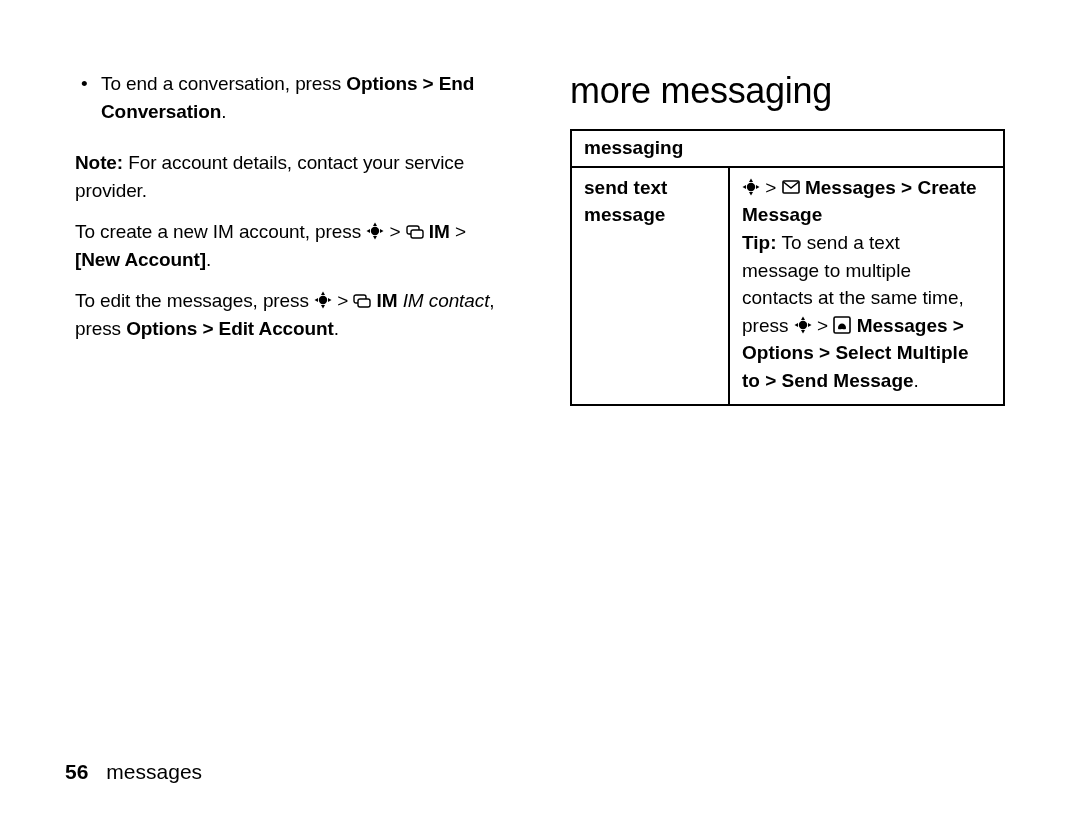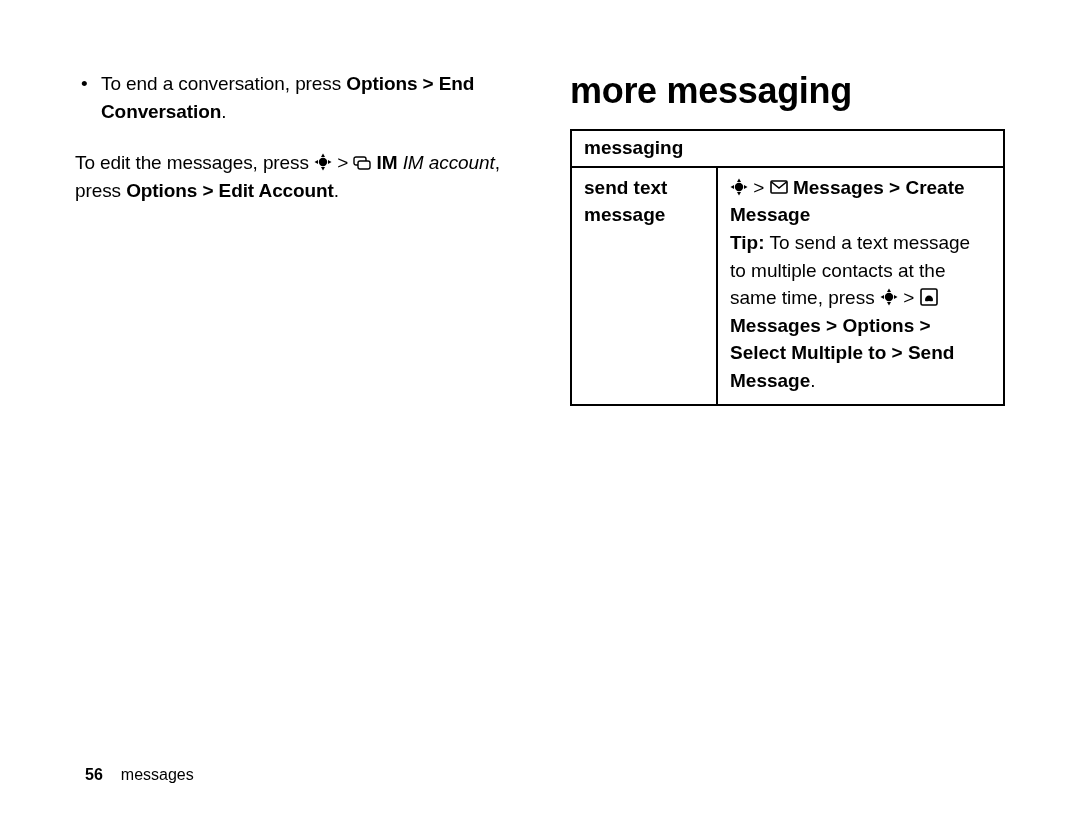--- a/index.html
+++ b/index.html
@@ -39,21 +39,21 @@
   }
   .left li::before {
     content: "•";
     position: absolute;
     left: 6px;
     top: 0;
     font-size: 19px;
   }
   h1 {
     font-size: 36px;
-    font-weight: 700;
+    font-weight: 400;
     margin: 47px 0 18px 0;
     line-height: 1.15;
     letter-spacing: -0.3px;
   }
   h1.right-h {
     margin-top: 0;
   }
   .body-p {
     font-size: 19px;
     line-height: 1.45;
@@ -73,21 +73,21 @@
     border-collapse: collapse;
     width: 100%;
     margin-top: 6px;
   }
   table.feat th, table.feat td {
     border: 2px solid #000;
     text-align: left;
     vertical-align: top;
     font-size: 19px;
     line-height: 1.45;
-    padding: 6px 12px 10px 12px;
+    padding: 6px 24px 10px 12px;
   }
   table.feat th {
     font-weight: 700;
     padding: 3px 12px 4px 12px;
   }
   table.feat td.left-cell {
     font-weight: 700;
     width: 120px;
   }
 
@@ -95,23 +95,23 @@
   .ico {
     display: inline-block;
     vertical-align: -2px;
   }
   .nav-icon svg, .env-icon svg, .pb-icon svg, .im-icon svg {
     display: block;
   }
 
   .footer {
     position: absolute;
-    left: 85px;
+    left: 65px;
     bottom: 50px;
-    font-size: 16px;
+    font-size: 21px;
   }
   .footer .pn { font-weight: 700; margin-right: 18px; }
 
 </style>
 </head>
 <body>
 
 <svg width="0" height="0" style="position:absolute">
   <defs>
     <g id="nav">
@@ -139,28 +139,38 @@
 <div class="page">
 
   <div class="col left">
     <ul>
       <li>
         <span>To end a conversation, press </span><span class="cond">Options &gt; End Conversation</span><span>.</span>
       </li>
     </ul>
 
 
-
+    <p class="body-p">
+      <span class="bold">Note:</span><span> For account details, contact your service provider.</span>
+    </p>
+
+    <p class="body-p">
+      <span>To create a new IM account, press </span><span class="ico nav-icon"><svg width="18" height="18">
+            <use href="#nav"></use>
+          </svg></span><span> &gt; </span><span class="ico im-icon"><svg width="18" height="15">
+            <use href="#imic"></use>
+          </svg></span><span class="cond"> IM</span><span> &gt; </span><span class="cond">[New Account]</span><span>.</span>
+    </p>
 
     <p class="body-p">
       <span>To edit the messages, press </span><span class="ico nav-icon"><svg width="18" height="18">
             <use href="#nav"></use>
           </svg></span><span> &gt; </span><span class="ico im-icon"><svg width="18" height="15">
             <use href="#imic"></use>
-          </svg></span><span class="cond"> IM</span><span class="ital"> IM account</span><span>, press </span><span class="cond">Options &gt; Edit Account</span><span>.</span>
+          </svg></span><span class="cond"> IM</span><span class="ital"> IM contact</span><span>, press </span><span class="cond">Options &gt; Edit Account</span><span>.</span>
     </p>
   </div>
 
   <div class="col right">
     <h1 class="right-h">more messaging</h1>
 
     <table class="feat">
       <tbody>
           <tr>
             <th colspan="2">messaging</th>

